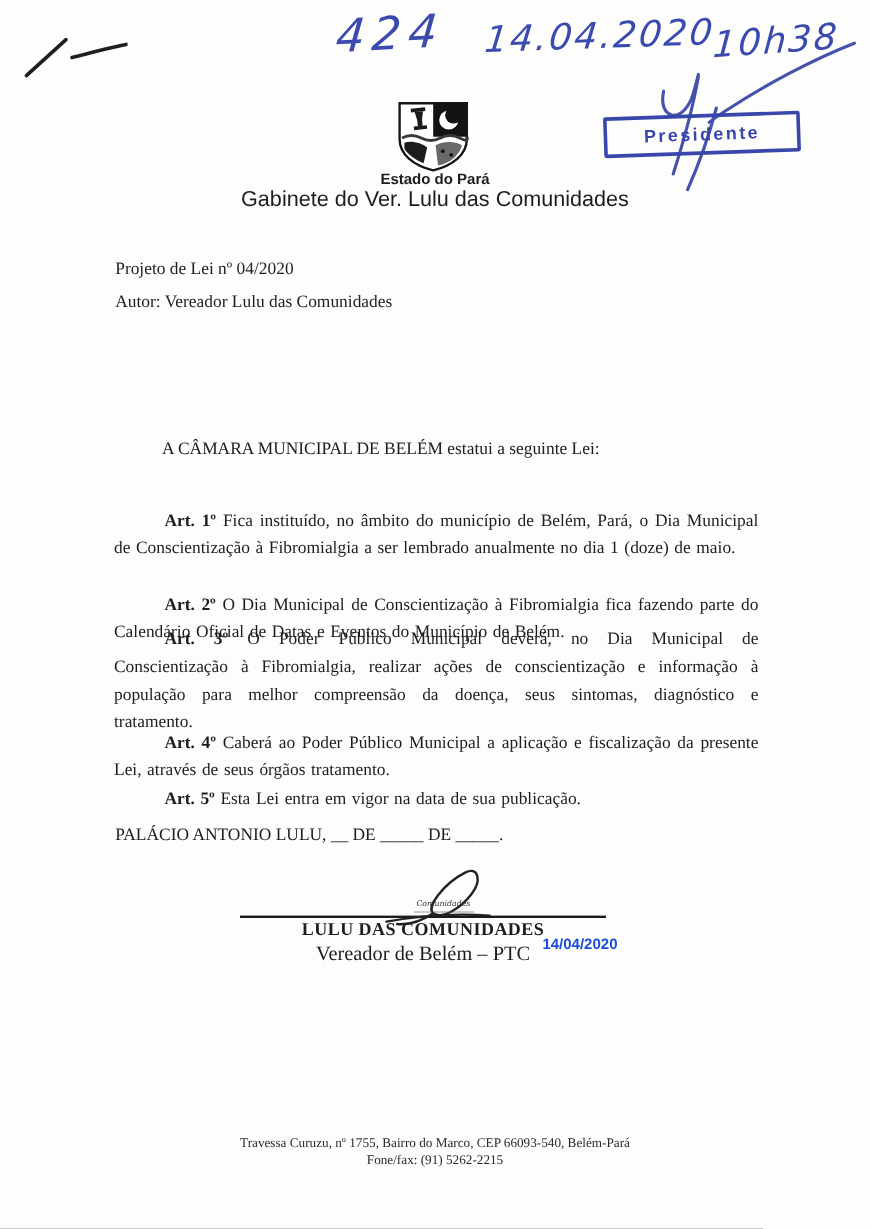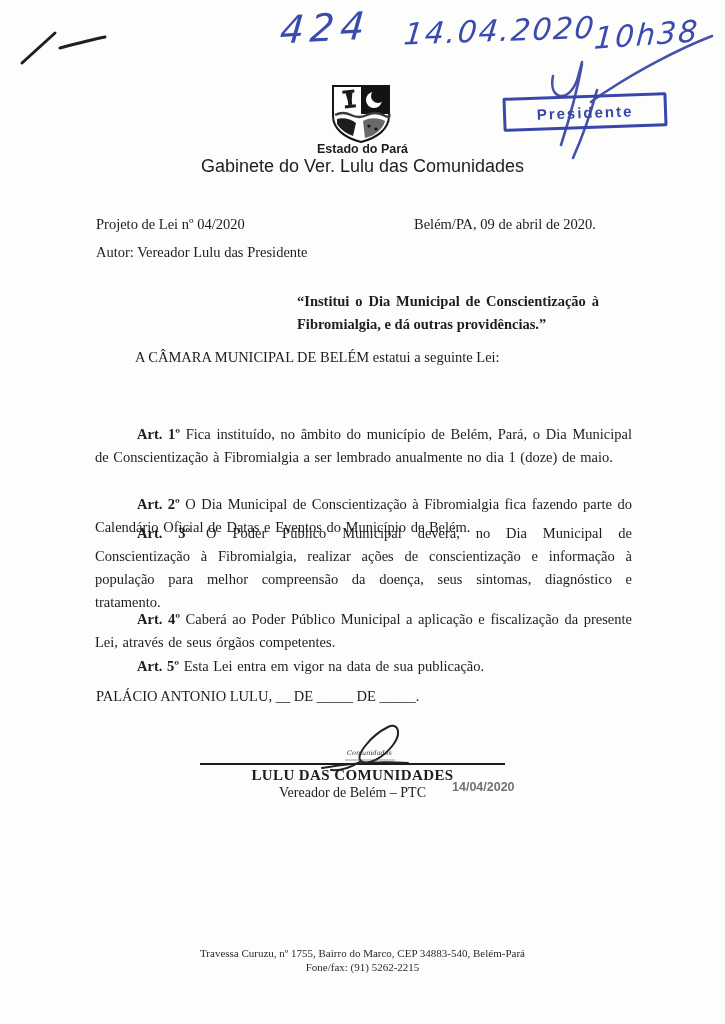--- a/index.html
+++ b/index.html
@@ -41,22 +41,22 @@
     position:absolute;left:95px;width:537px;
     font-size:14.5px;line-height:23px;text-align:justify;text-indent:42px;word-spacing:1px;
   }
   .article .lead{font-weight:700;}
   .article.wide{word-spacing:5px;}
   .art1{top:408px;} .art2{top:478px;} .art3{top:507px;} .art4{top:593px;} .art5{top:640px;}
   .closing{left:96px;top:688px;}
   
   .sig-line{left:200px;top:763px;width:305px;border-top:2px solid #1b1b1b;height:0;}
   .sig-name{left:200px;top:767px;width:305px;text-align:center;font-size:15px;font-weight:700;letter-spacing:.4px;white-space:nowrap;}
-  .sig-role{left:200px;top:785px;width:305px;text-align:center;font-size:14px;white-space:nowrap;}
-  .sig-date{left:452px;top:780px;font-family:"Liberation Sans",sans-serif;font-size:12.5px;font-weight:700;color:#737373;white-space:nowrap;}
+  .sig-role{left:200px;top:785px;width:305px;text-align:center;font-size:17px;white-space:nowrap;}
+  .sig-date{left:452px;top:780px;font-family:"Liberation Sans",sans-serif;font-size:12.5px;font-weight:700;color:#1d4ed8;white-space:nowrap;}
   
   .footer{left:0;top:946px;width:725px;text-align:center;font-size:11px;line-height:14px;color:#2a2a2a;}
   .ink-svg{position:absolute;left:0;top:0;z-index:6;pointer-events:none;}
   .stamp-note{font:italic 6.5px "DejaVu Serif",serif;fill:#333;}
 </style>
 </head>
 <body>
 
 <div class="page">
 
@@ -85,42 +85,40 @@
     <circle cx="40" cy="42" r="1.6" fill="#111"></circle>
     <circle cx="47" cy="45" r="1.6" fill="#111"></circle>
   </svg>
 
   <div class="abs header">
     <div class="state">Estado do Pará</div>
     <div class="office">Gabinete do Ver. Lulu das Comunidades</div>
   </div>
 
   <div class="line" style="left:96px;top:216px;">Projeto de Lei nº 04/2020</div>
-  <div class="line" style="left:414px;top:216px;">Belém/PA, 09 de abril de 2020.</div>
-  <div class="line" style="left:96px;top:244px;">Autor: Vereador Lulu das Presidente</div>
+  <div class="line" style="left:96px;top:244px;">Autor: Vereador Lulu das Comunidades</div>
 
-  <div class="epigraph">“Institui o Dia Municipal de Conscientização à Fibromialgia, e dá outras providências.”</div>
 
-  <div class="line" style="left:135px;top:349px;">A CÂMARA MUNICIPAL DE BELÉM estatui a seguinte Lei:</div>
+  <div class="line" style="left:135px;top:366px;">A CÂMARA MUNICIPAL DE BELÉM estatui a seguinte Lei:</div>
 
   <p class="article art1"><span class="lead">Art. 1º</span><span> Fica instituído, no âmbito do município de Belém, Pará, o Dia Municipal de Conscientização à Fibromialgia a ser lembrado anualmente no dia 1 (doze) de maio.</span></p>
   <p class="article art2"><span class="lead">Art. 2º</span><span> O Dia Municipal de Conscientização à Fibromialgia fica fazendo parte do Calendário Oficial de Datas e Eventos do Município de Belém.</span></p>
   <p class="article art3 wide"><span class="lead">Art. 3º</span><span> O Poder Público Municipal deverá, no Dia Municipal de Conscientização à Fibromialgia, realizar ações de conscientização e informação à população para melhor compreensão da doença, seus sintomas, diagnóstico e tratamento.</span></p>
-  <p class="article art4"><span class="lead">Art. 4º</span><span> Caberá ao Poder Público Municipal a aplicação e fiscalização da presente Lei, através de seus órgãos competentes.</span></p>
+  <p class="article art4"><span class="lead">Art. 4º</span><span> Caberá ao Poder Público Municipal a aplicação e fiscalização da presente Lei, através de seus órgãos tratamento.</span></p>
   <p class="article art5"><span class="lead">Art. 5º</span><span> Esta Lei entra em vigor na data de sua publicação.</span></p>
 
   <div class="line closing">PALÁCIO ANTONIO LULU, __ DE _____ DE _____.</div>
 
   <div class="abs sig-line"></div>
   <div class="abs sig-name">LULU DAS COMUNIDADES</div>
   <div class="abs sig-role">Vereador de Belém – PTC</div>
   <div class="abs sig-date">14/04/2020</div>
 
   <div class="abs footer">
-    <div>Travessa Curuzu, nº 1755, Bairro do Marco, CEP 34883-540, Belém-Pará</div>
+    <div>Travessa Curuzu, nº 1755, Bairro do Marco, CEP 66093-540, Belém-Pará</div>
     <div>Fone/fax: (91) 5262-2215</div>
   </div>
 
   <svg class="ink-svg" width="725" height="1024" viewBox="0 0 725 1024">
 
     <g stroke="#1f1f1f" stroke-width="3" stroke-linecap="round" fill="none">
       <path d="M22,63 L55,33"></path>
       <path d="M60,48 C75,44 90,40 105,37"></path>
     </g>
 

